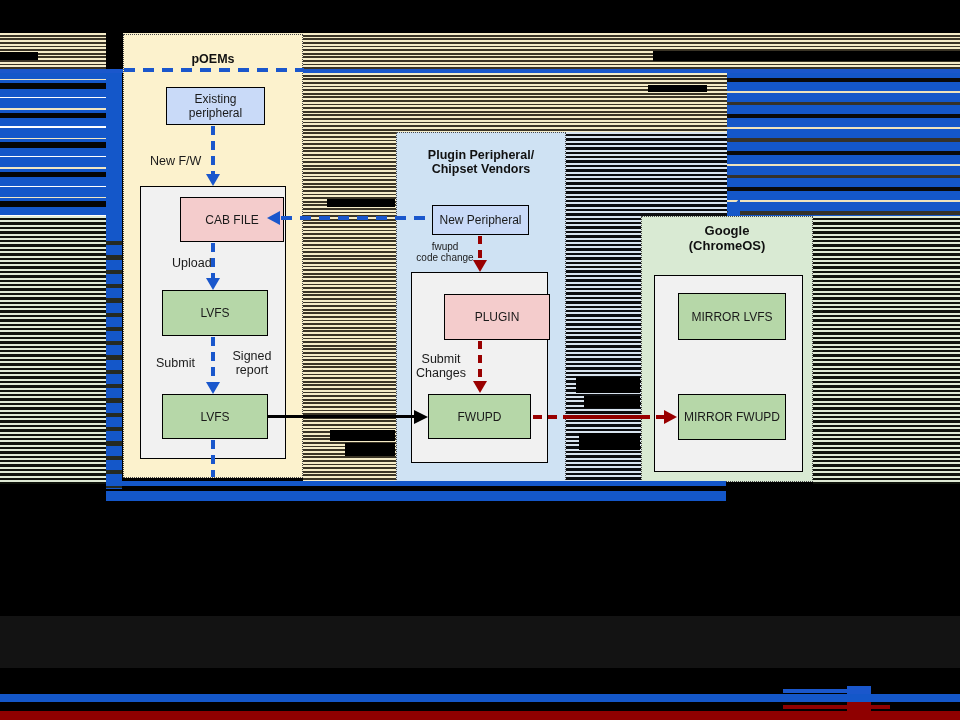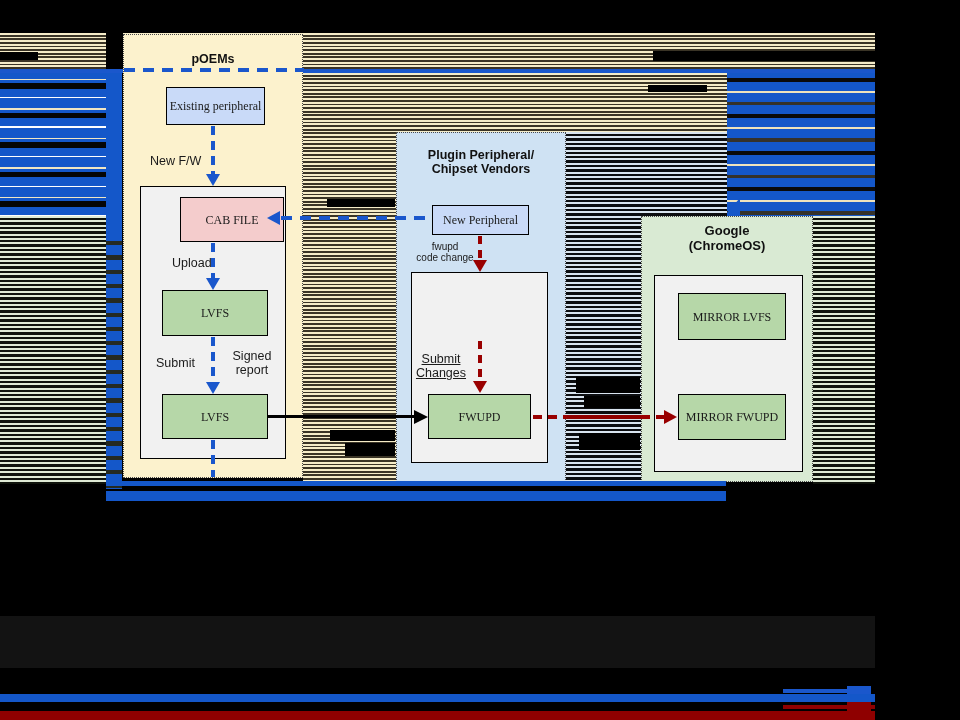--- a/index.html
+++ b/index.html
@@ -1,30 +1,30 @@
 <!DOCTYPE html>
 <html><head>
 <meta charset="utf-8">
 <style>
   html,body{margin:0;padding:0;background:#000;}
-  #stage{position:relative;width:859px;height:720px;background:#000;overflow:hidden;
-         font-family:"Liberation Sans",sans-serif;color:#1a1a1a;padding-left:16px;}
+  #stage{position:relative;width:960px;height:720px;background:#000;overflow:hidden;
+         font-family:"Liberation Sans",sans-serif;color:#1a1a1a;}
   .abs{position:absolute;}
   
   .tan-stripes{background:repeating-linear-gradient(180deg,#f5ecc8 0px,#f5ecc8 1.8px,#3a3426 1.8px,#3a3426 3.6px);}
   .green-stripes{background:repeating-linear-gradient(180deg,#e0ebd6 0px,#e0ebd6 2px,#10140d 2px,#10140d 4.4px);}
   .lightblue-stripes{background:repeating-linear-gradient(180deg,#d8e4ef 0px,#d8e4ef 2px,#0b0d10 2px,#0b0d10 4.4px);}
   .blue-rows{background:repeating-linear-gradient(180deg,#1457c9 0px,#1457c9 9px,#0a0a0a 9px,#0a0a0a 13px,#1457c9 13px,#1457c9 22px,#eee3bd 22px,#eee3bd 24px,#1457c9 24px,#1457c9 33px,#35322a 33px,#35322a 36.5px);}
   .left-blue{background:repeating-linear-gradient(180deg,#1457c9 0px,#1457c9 10px,#f0e6c3 10px,#f0e6c3 11.5px,#1457c9 11.5px,#1457c9 14px,#050505 14px,#050505 20px,#1457c9 20px,#1457c9 28px,#ffffff 28px,#ffffff 29.5px);}
   .blue-col-squares{background:repeating-linear-gradient(180deg,#1457c9 0px,#1457c9 10px,#252a21 10px,#252a21 14.3px);}
   .black{background:#000;}
   
   .container{position:absolute;border:1px dotted #4a4a4a;box-sizing:border-box;}
   .panel{position:absolute;background:#f1f1f1;border:1px solid #000;box-sizing:border-box;}
-  .node{position:absolute;border:1px solid #000;box-sizing:border-box;display:flex;align-items:center;justify-content:center;font-size:12px;line-height:14px;font-family:Liberation Serif, serif;}
+  .node{position:absolute;border:1px solid #000;box-sizing:border-box;display:flex;align-items:center;justify-content:center;text-align:center;font-size:12px;line-height:14px;}
   .pink{background:#f4cccc;margin-left:17px;} .greenbox{background:#b6d7a8;} .lbluebox{background:#c9daf8;}
   .ctitle{position:absolute;font-weight:bold;text-align:center;font-size:12.5px;line-height:14px;color:#111;}
   .lbl{position:absolute;font-size:12.5px;color:#1a1a1a;text-align:center;line-height:14px;}
   
   .h-dash-blue{height:4px;background:repeating-linear-gradient(90deg,#1a57cc 0px,#1a57cc 11px,transparent 11px,transparent 19px);}
   .v-dash-blue{width:4px;background:repeating-linear-gradient(180deg,#1a57cc 0px,#1a57cc 9px,transparent 9px,transparent 15px);}
   .v-dash-red{width:4px;background:repeating-linear-gradient(180deg,#990000 0px,#990000 8px,transparent 8px,transparent 14px);}
   .h-dash-red{height:4px;background:repeating-linear-gradient(90deg,#990000 0px,#990000 9px,transparent 9px,transparent 15px);}
   .solid-red{height:4px;background:#8f0000;}
   .solid-black-line{height:3px;background:#000;}
@@ -108,29 +108,32 @@
     <div class="ctitle" style="left:0;top:15px;width:100%;">Plugin Peripheral/</div>
     <div class="ctitle" style="left:0;top:29px;width:100%;">Chipset Vendors</div>
   </div>
 
   <div class="node lbluebox" style="left:432px;top:205px;width:97px;height:30px;">
     <span>New Peripheral</span>
   </div>
 
   <div class="panel" style="left:411px;top:272px;width:137px;height:191px;"></div>
 
+  <div class="node pink" style="left:427px;top:294px;width:106px;height:46px;">
+    <span>PLUGIN</span>
+  </div>
   <div class="node greenbox" style="left:428px;top:394px;width:103px;height:45px;">
     <span>FWUPD</span>
   </div>
 
   <div class="lbl" style="left:408px;top:241px;width:74px;font-size:10px;line-height:11px;">
     <span>fwupd</span><br>
     <span>code change</span>
   </div>
-  <div class="lbl" style="left:410px;top:352px;width:62px;text-decoration:underline;">Submit Changes</div>
+  <div class="lbl" style="left:410px;top:352px;width:62px;">Submit Changes</div>
 
   <div class="abs v-dash-red" style="left:478px;top:236px;height:26px;"></div>
   <div class="ah ah-down-red" style="left:473px;top:260px;"></div>
   <div class="abs v-dash-red" style="left:478px;top:341px;height:42px;"></div>
   <div class="ah ah-down-red" style="left:473px;top:381px;"></div>
 
   <div class="container" style="left:641px;top:216px;width:172px;height:266px;background:#d9ead3;">
     <div class="ctitle" style="left:0;top:7px;width:100%;font-size:13px;">Google</div>
     <div class="ctitle" style="left:0;top:22px;width:100%;font-size:13px;">(ChromeOS)</div>
   </div>

